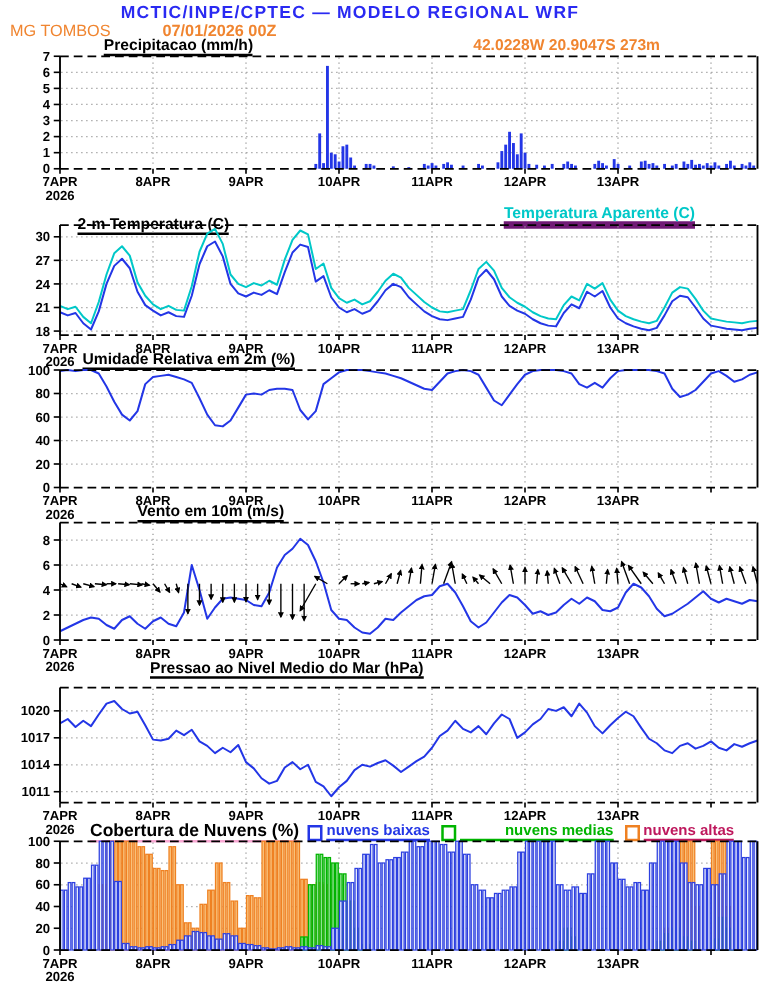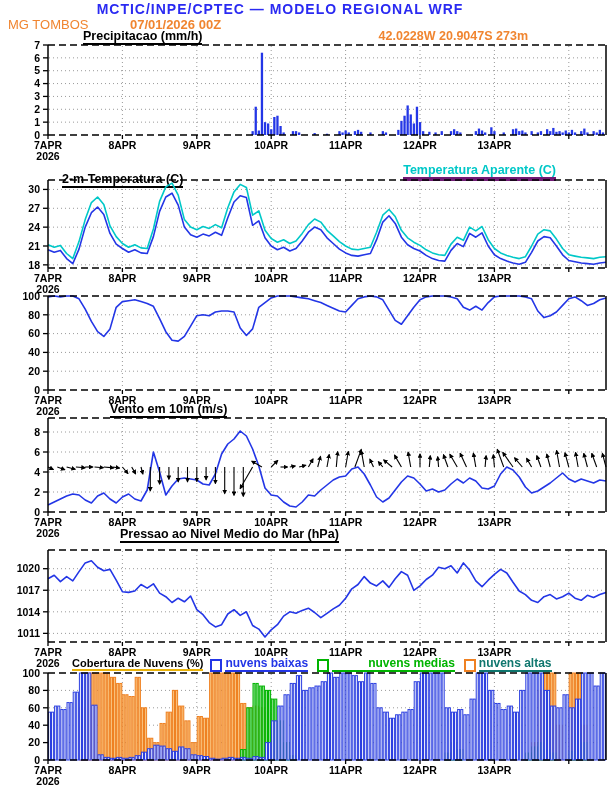--- a/index.html
+++ b/index.html
@@ -11,59 +11,60 @@
   .hdr-run{position:absolute;top:17px;left:130px;font-size:13px;font-weight:bold;color:#f08530;}
   .ptitle{position:absolute;font-size:12.5px;font-weight:bold;color:#000;white-space:nowrap;}
   .ptitle span{border-bottom:2px solid #000;padding-bottom:0px;}
   .t1{top:29px;left:60px;padding-left:23px;}
   .t2{top:172px;left:62px;}
   .t3{top:280px;left:66px;}
   .t4{top:402px;left:70px;margin-left:40px;}
   .t5{top:527px;left:72px;padding-left:48px;}
   .coords{position:absolute;top:29px;right:84px;font-size:12.5px;font-weight:bold;color:#f08530;white-space:nowrap;}
   .legend-cyan{position:absolute;top:163px;right:56px;font-size:12.5px;font-weight:bold;color:#00c8c8;white-space:nowrap;}
-  .legend-cyan span{border-bottom:4px solid #701a75;text-align:center;}
+  .legend-cyan span{border-bottom:6px solid #701a75;text-align:center;}
   .cloudrow{position:absolute;top:656px;left:72px;right:0;display:flex;align-items:center;
             font-size:12px;font-weight:bold;white-space:nowrap;}
-  .cloudrow .ptxt{border-bottom:2px solid #eab308;margin-right:7px;font-size:11px;}
+  .cloudrow .ptxt{border-bottom:2px solid #f9a8d4;margin-right:7px;font-size:14px;}
   .li{display:flex;align-items:flex-end;margin-right:9px;}
   .sq{display:inline-block;width:8px;height:9px;border:2px solid #000;margin-right:3px;background:#fff;}
   .ll{border-bottom:2px solid currentColor;}
   svg text{font-family:"Liberation Sans",sans-serif;font-weight:bold;fill:#000;}
 </style>
 </head>
 <body>
 
 <div class="page">
   <div class="hdr-title">MCTIC/INPE/CPTEC — MODELO REGIONAL WRF</div>
   <div class="hdr-station">MG TOMBOS</div>
   <div class="hdr-run">07/01/2026 00Z</div>
 
   <div class="ptitle t1"><span>Precipitacao (mm/h)</span></div>
   <div class="coords">42.0228W 20.9047S 273m</div>
 
   <div class="ptitle t2"><span>2-m Temperatura (C)</span></div>
   <div class="legend-cyan"><span>Temperatura Aparente (C)</span></div>
 
+  <div class="ptitle t3"><span>Umidade Relativa em 2m (%)</span></div>
   <div class="ptitle t4"><span>Vento em 10m (m/s)</span></div>
   <div class="ptitle t5"><span>Pressao ao Nivel Medio do Mar (hPa)</span></div>
 
   <div class="cloudrow">
     <span class="ptxt">Cobertura de Nuvens (%)</span>
     <span class="li">
       <span class="sq" id="sq0" style="border-color: rgb(35, 54, 230);"></span>
       <span class="ll" id="ll0" style="color: rgb(35, 54, 230);">nuvens baixas</span>
     </span>
     <span class="li">
       <span class="sq" id="sq1" style="border-color: rgb(0, 180, 0);"></span>
       <span class="ll" id="ll1" style="color: rgb(0, 180, 0); padding-left: 36px;">nuvens medias</span>
     </span>
     <span class="li">
       <span class="sq" id="sq2" style="border-color: rgb(239, 129, 34);"></span>
-      <span class="ll" id="ll2" style="color: #0f766e;">nuvens altas</span>
+      <span class="ll" id="ll2" style="color: #be185d;">nuvens altas</span>
     </span>
   </div>
 
   <svg id="plots" width="612" height="792" viewBox="0 0 612 792" style="position:absolute;left:0;top:0;">
       <defs>
         <marker id="ah" viewBox="0 0 10 10" refX="8" refY="5" markerWidth="4.4" markerHeight="4.4" orient="auto-start-reverse">
           <path d="M0,0 L10,5 L0,10 z" fill="#000"></path>
         </marker>
       </defs>
       <g>

